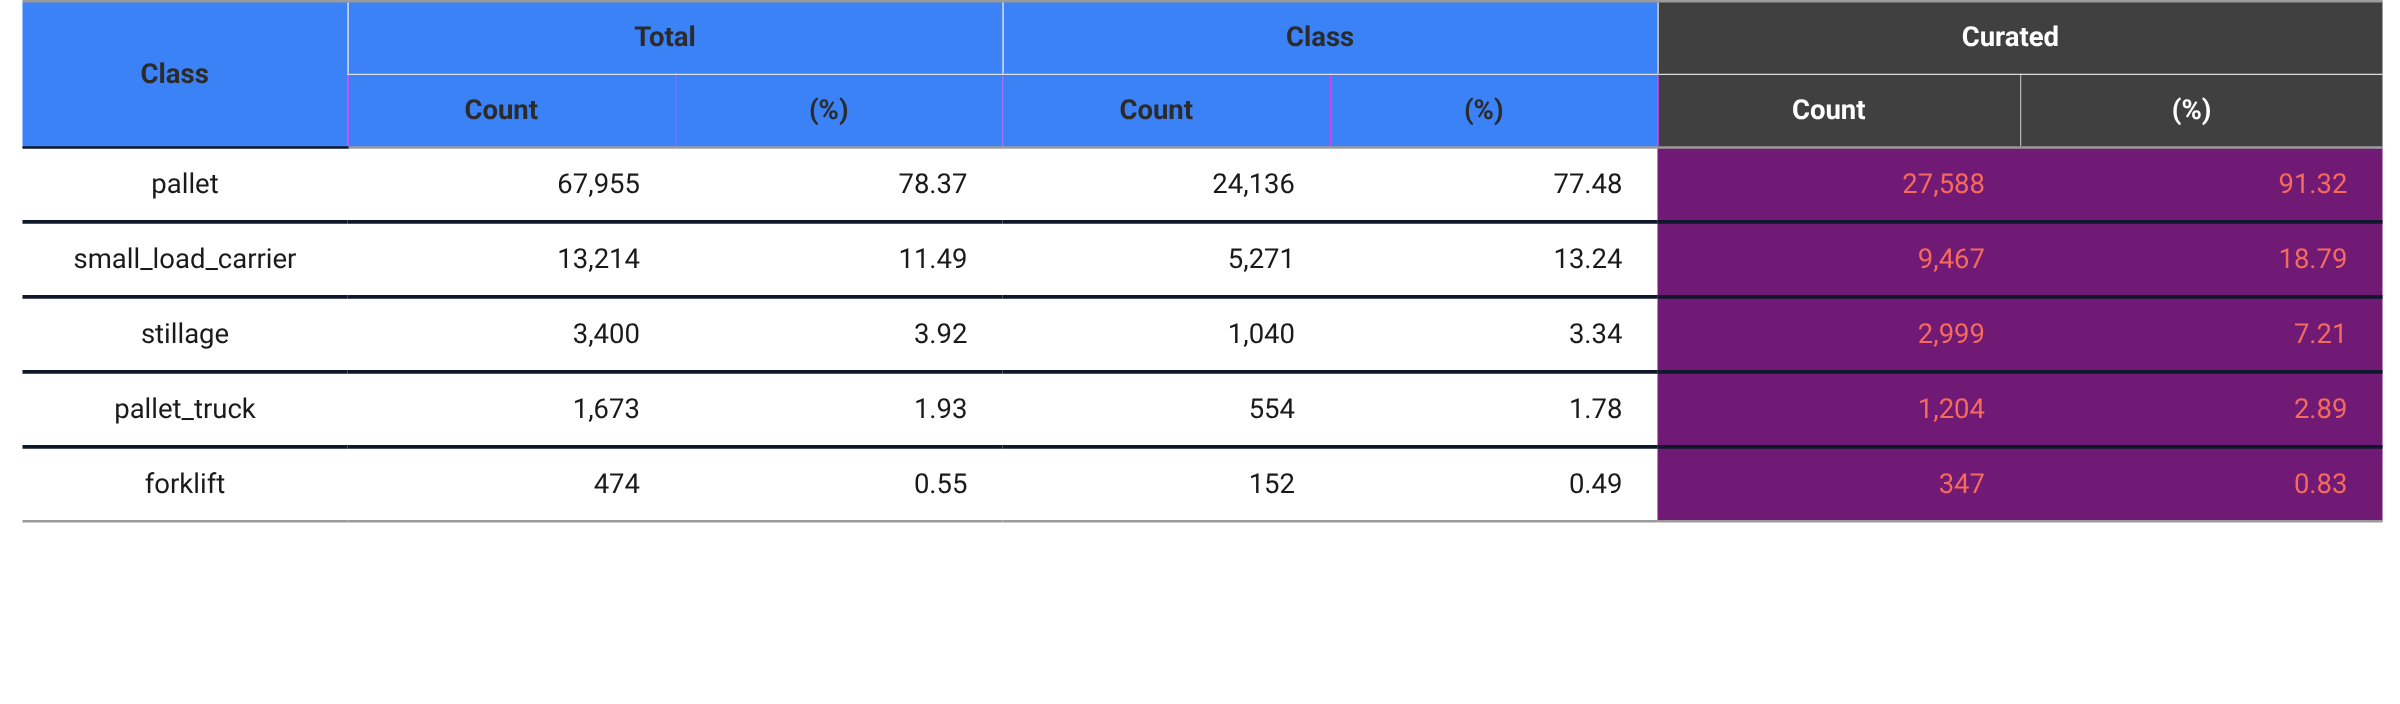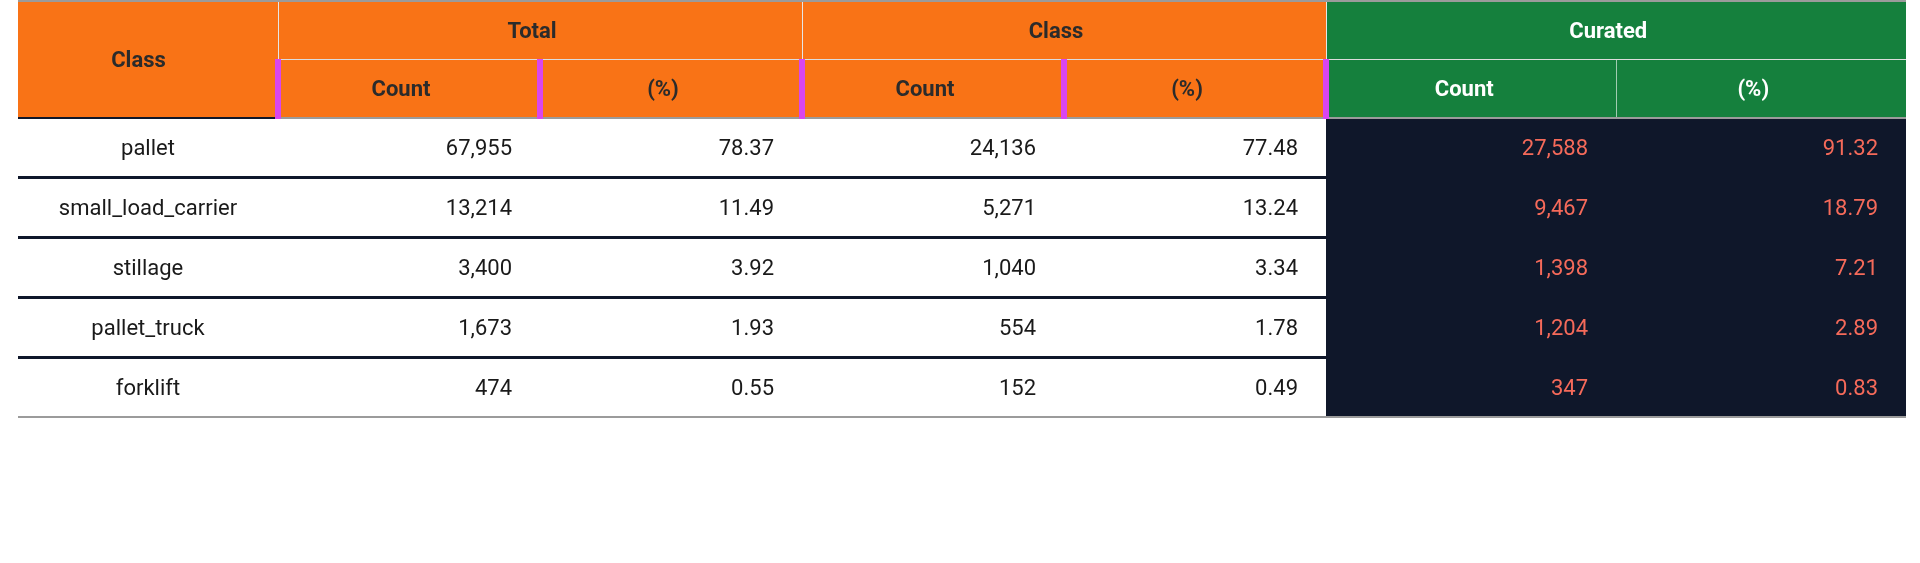--- a/index.html
+++ b/index.html
@@ -27,21 +27,21 @@
   col.c-cur     { width: 290px; }
 
   th, td {
     padding: 16px 28px 16px 12px;
     vertical-align: middle;
     box-sizing: border-box;
   }
 
   
   thead th {
-    background: #f97316;
+    background: #3b82f6;
     font-weight: 700;
     color: #2b2b2b;
     text-align: center;
     border-bottom: 1px solid #dcdcdc;
   }
 
   
   thead tr.hdr-top th {
     border-top: 2px solid #9b9b9b;
   }
@@ -52,25 +52,25 @@
     border-bottom: 2px solid #0f172a;
   }
   
   thead tr.hdr-top th.group { border-left: 1px solid #e6e6e6; }
 
   
   thead tr.hdr-sub th {
     border-bottom: 2px solid #9b9b9b;
   }
   
-  thead tr.hdr-sub th { border-left: 6px solid #d946ef; }
+  thead tr.hdr-sub th { border-left: 1px solid #d946ef; }
 
   
   thead th.curated {
-    background: #15803d;
+    background: #404040;
     color: #ffffff;
     border-top-color: #fa6a5b;
     border-bottom-color: rgba(255,255,255,0.6);
     border-left-color: rgba(255,255,255,0.6);
   }
   thead tr.hdr-sub th.curated {
     border-bottom: 2px solid #9b9b9b;
   }
   thead tr.hdr-sub th.curated + th.curated {
     border-left: 1px solid rgba(255,255,255,0.6);
@@ -80,21 +80,21 @@
   tbody td {
     border-bottom: 3px solid #0f172a;
     text-align: right;
     font-variant-numeric: tabular-nums;
   }
   tbody td.class-cell {
     text-align: center;
     padding-right: 12px;
   }
   tbody td.curated {
-    background: #0f172a;
+    background: #701a75;
     color: #f56a5a;
   }
   tbody tr:last-child td {
     border-bottom: 2px solid #9b9b9b;
   }
 </style>
 </head>
 <body>
 
 <div class="wrap">
@@ -142,21 +142,21 @@
         <td>13.24</td>
         <td class="curated">9,467</td>
         <td class="curated">18.79</td>
       </tr>
       <tr>
         <td class="class-cell">stillage</td>
         <td>3,400</td>
         <td>3.92</td>
         <td>1,040</td>
         <td>3.34</td>
-        <td class="curated">1,398</td>
+        <td class="curated">2,999</td>
         <td class="curated">7.21</td>
       </tr>
       <tr>
         <td class="class-cell">pallet_truck</td>
         <td>1,673</td>
         <td>1.93</td>
         <td>554</td>
         <td>1.78</td>
         <td class="curated">1,204</td>
         <td class="curated">2.89</td>

